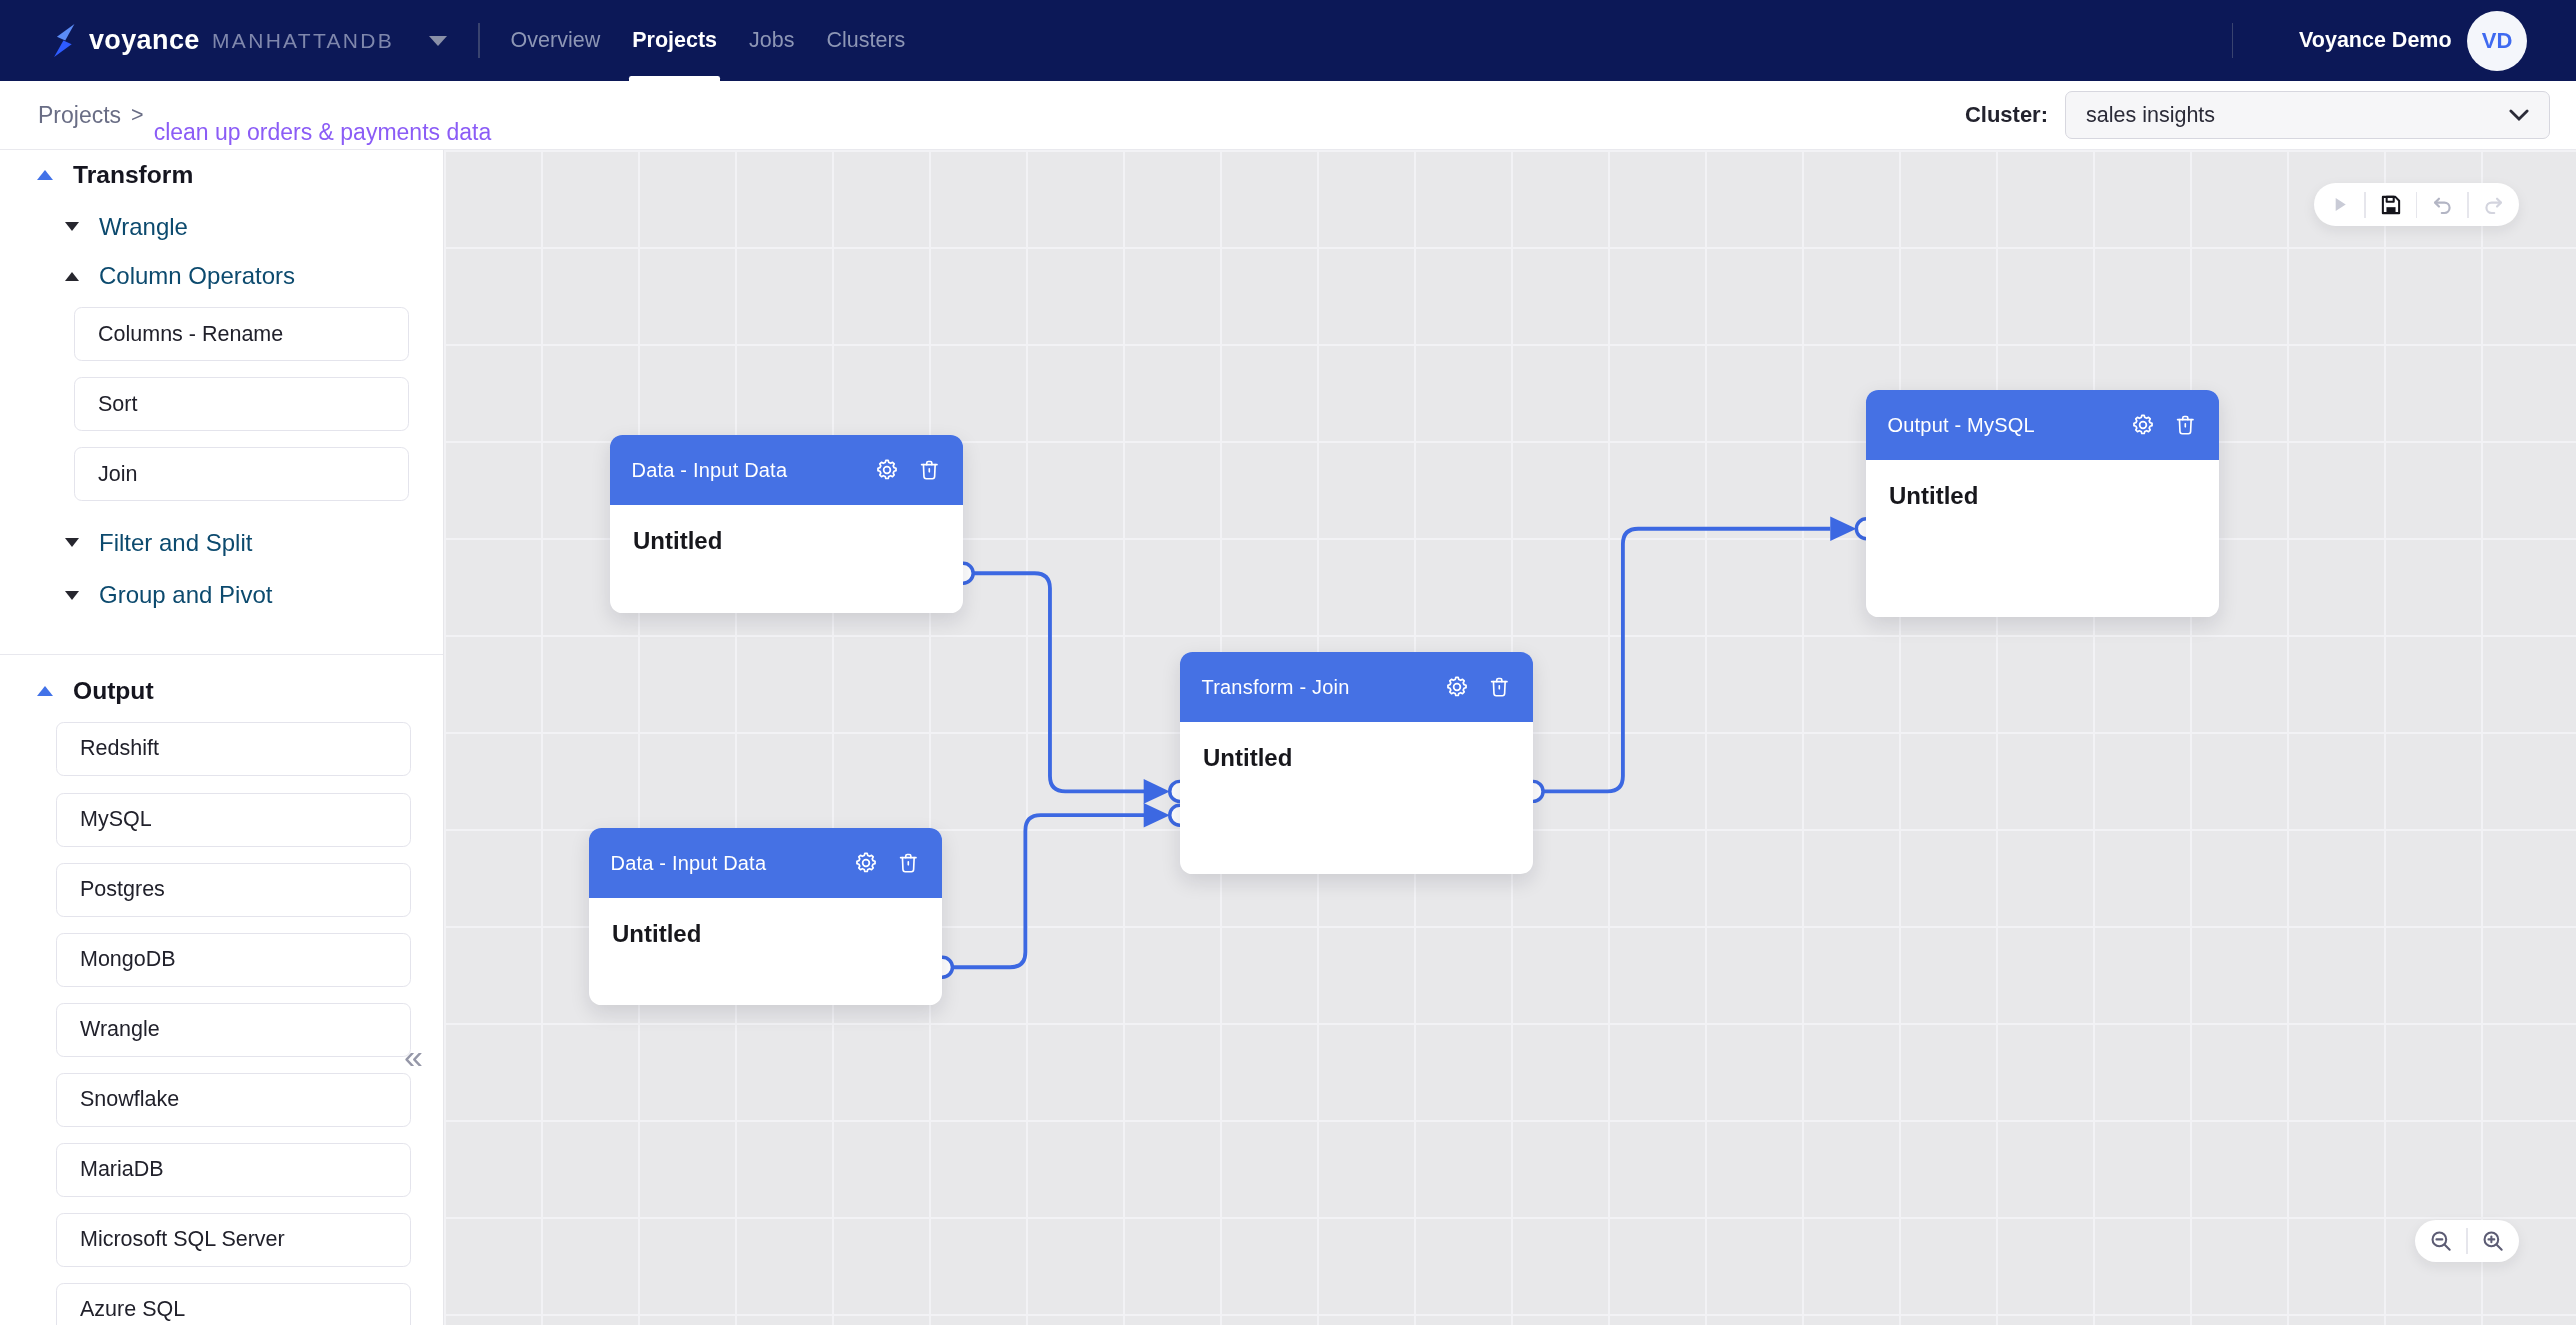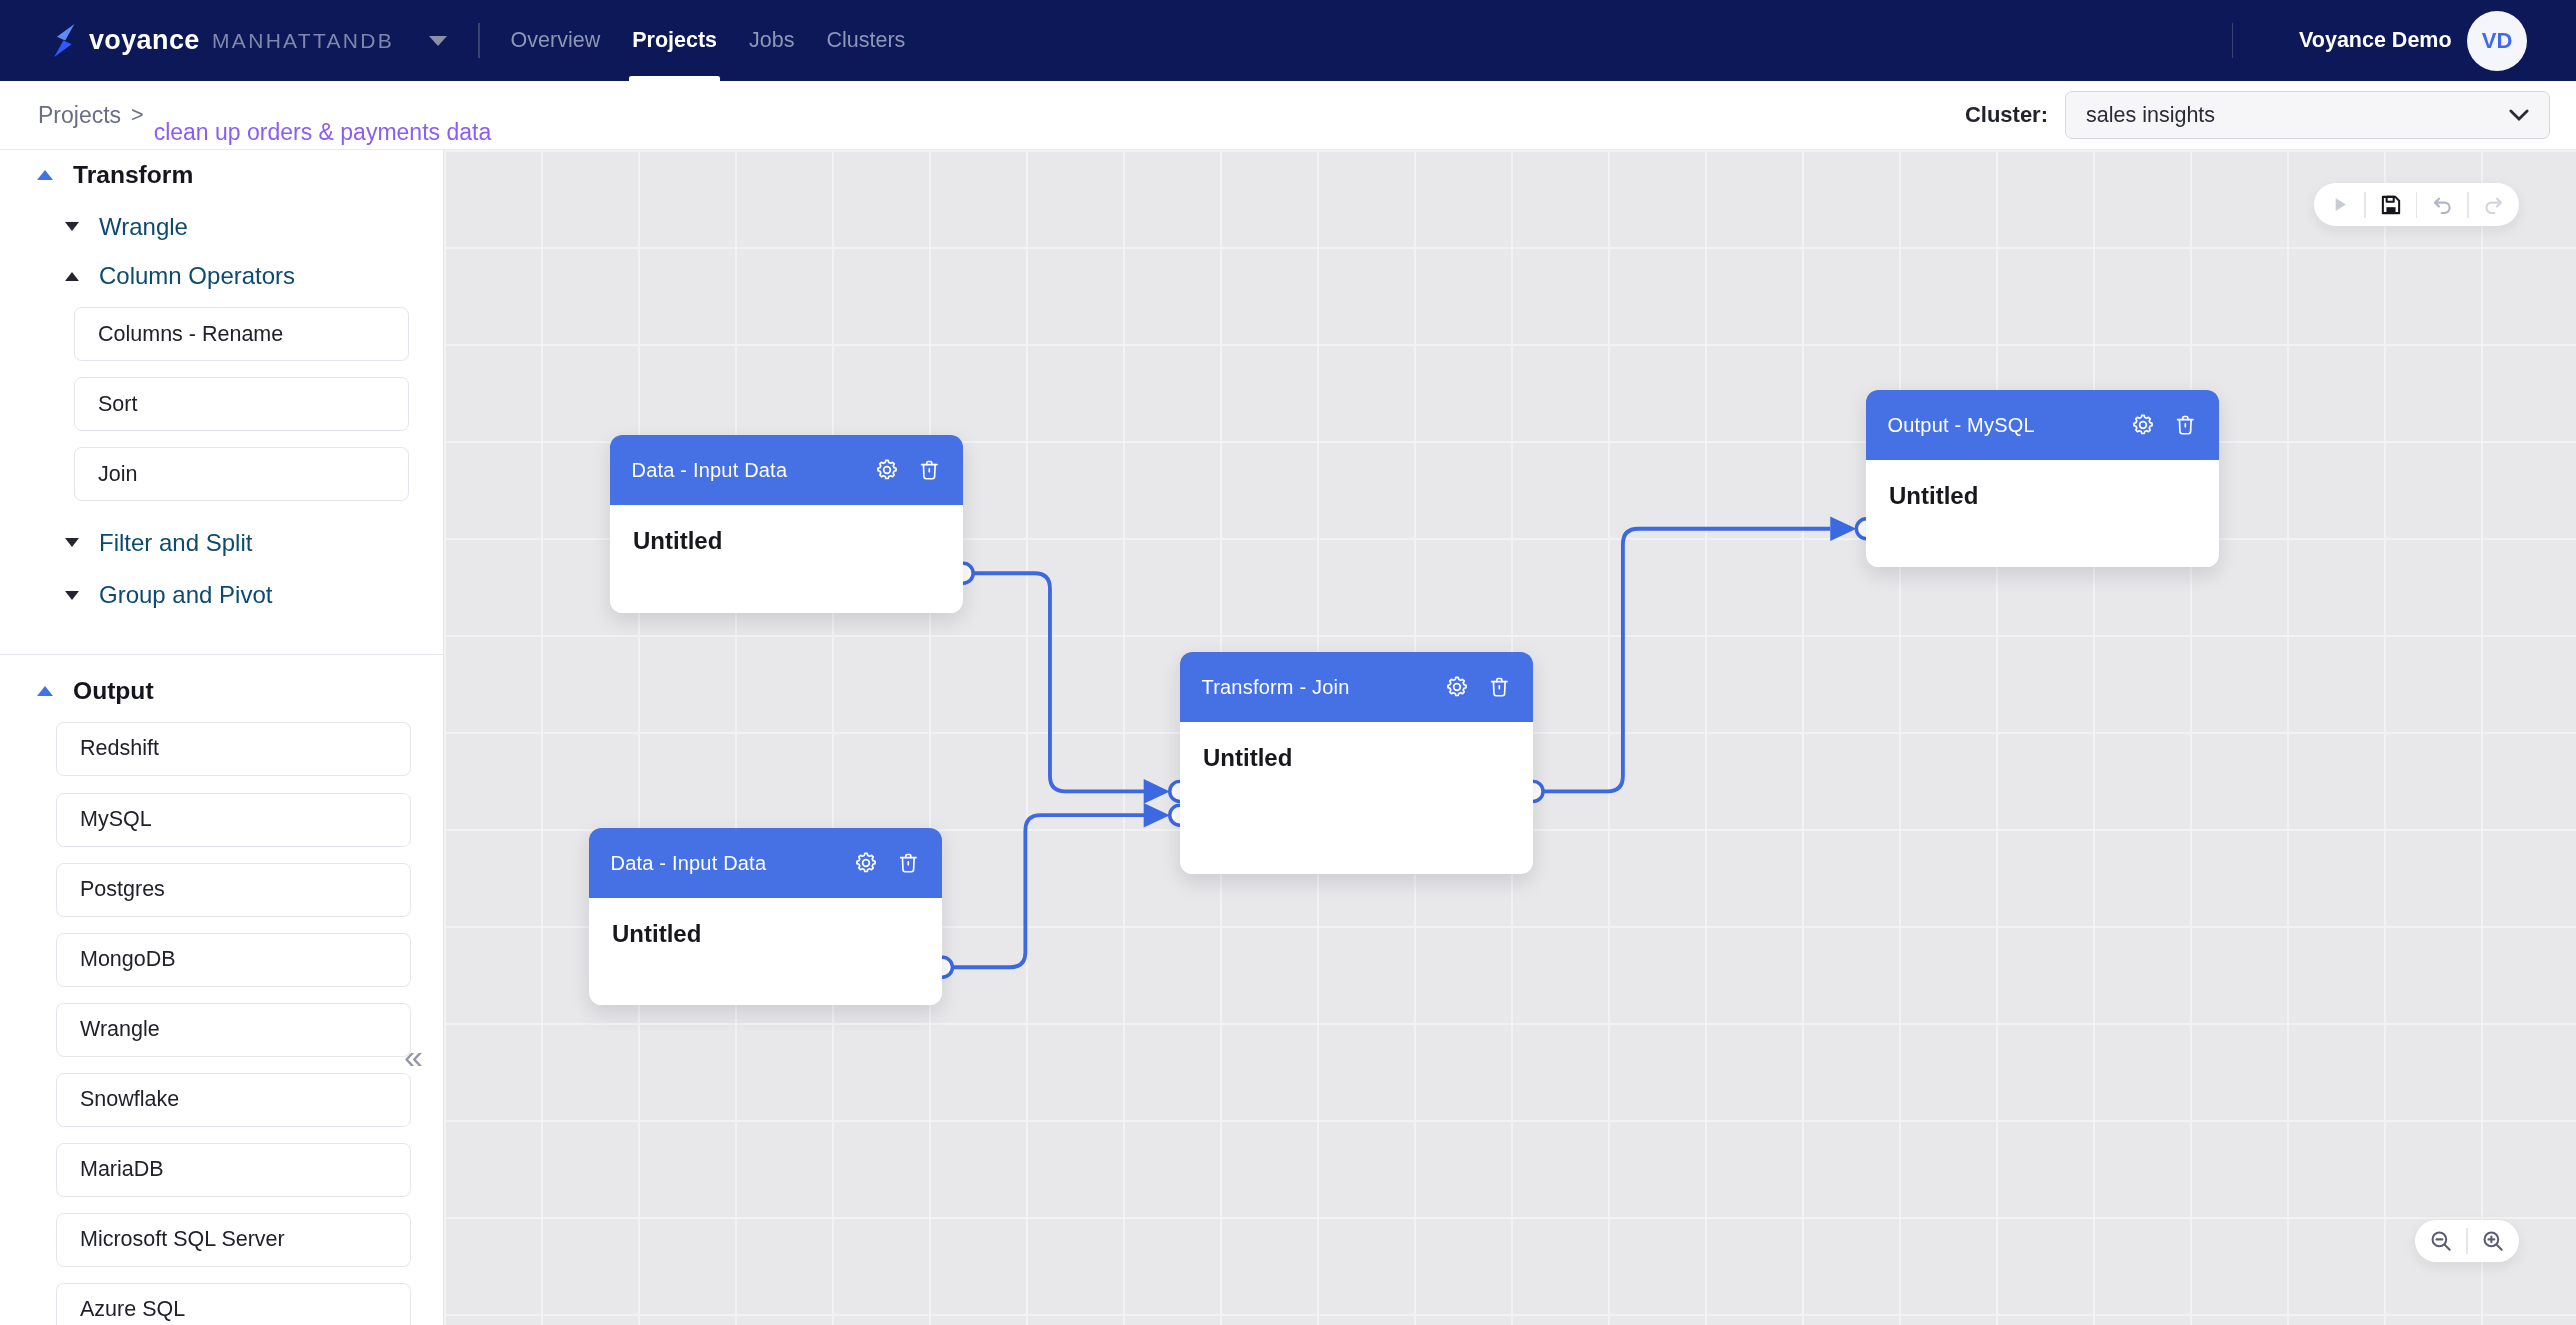--- a/index.html
+++ b/index.html
@@ -242,21 +242,21 @@
               <path d="M4.5 6.5h15"></path>
                 <path d="M9.5 6.5V5c0-.9.7-1.6 1.6-1.6h1.8c.9 0 1.6.7 1.6 1.6v1.5"></path>
                 <path d="M6.3 6.5l.5 11.6c.05 1.2 1 2.1 2.2 2.1h6c1.2 0 2.15-.9 2.2-2.1l.5-11.6"></path>
                 <path d="M12 10.5v3"></path>
             </svg>
           </span>
         </div>
         <div class="node-body">Untitled</div>
       </div>
 
-      <div class="node" style="left:1422px; top:240px; height:177px">
+      <div class="node" style="left:1422px; top:240px; height:227px">
         <div class="node-header">
           <span class="node-title">Output - MySQL</span>
           <span class="node-actions">
             <svg width="26" height="26" viewBox="0 0 24 24" fill="none" stroke="#fff" stroke-width="1.6" stroke-linejoin="round">
               <path d="M10.9 3.2h2.2l.55 1.85 1.75.73 1.7-.92 1.56 1.56-.92 1.7.73 1.75 1.85.55v2.2l-1.85.55-.73 1.75.92 1.7-1.56 1.56-1.7-.92-1.75.73-.55 1.85h-2.2l-.55-1.85-1.75-.73-1.7.92-1.56-1.56.92-1.7-.73-1.75-1.85-.55v-2.2l1.85-.55.73-1.75-.92-1.7 1.56-1.56 1.7.92 1.75-.73z"></path>
                 <circle cx="12" cy="12" r="3.1"></circle>
             </svg>
             <svg width="24.6" height="24.6" viewBox="0 0 24 24" fill="none" stroke="#fff" stroke-width="1.6" stroke-linecap="round" stroke-linejoin="round">
               <path d="M4.5 6.5h15"></path>
                 <path d="M9.5 6.5V5c0-.9.7-1.6 1.6-1.6h1.8c.9 0 1.6.7 1.6 1.6v1.5"></path>

